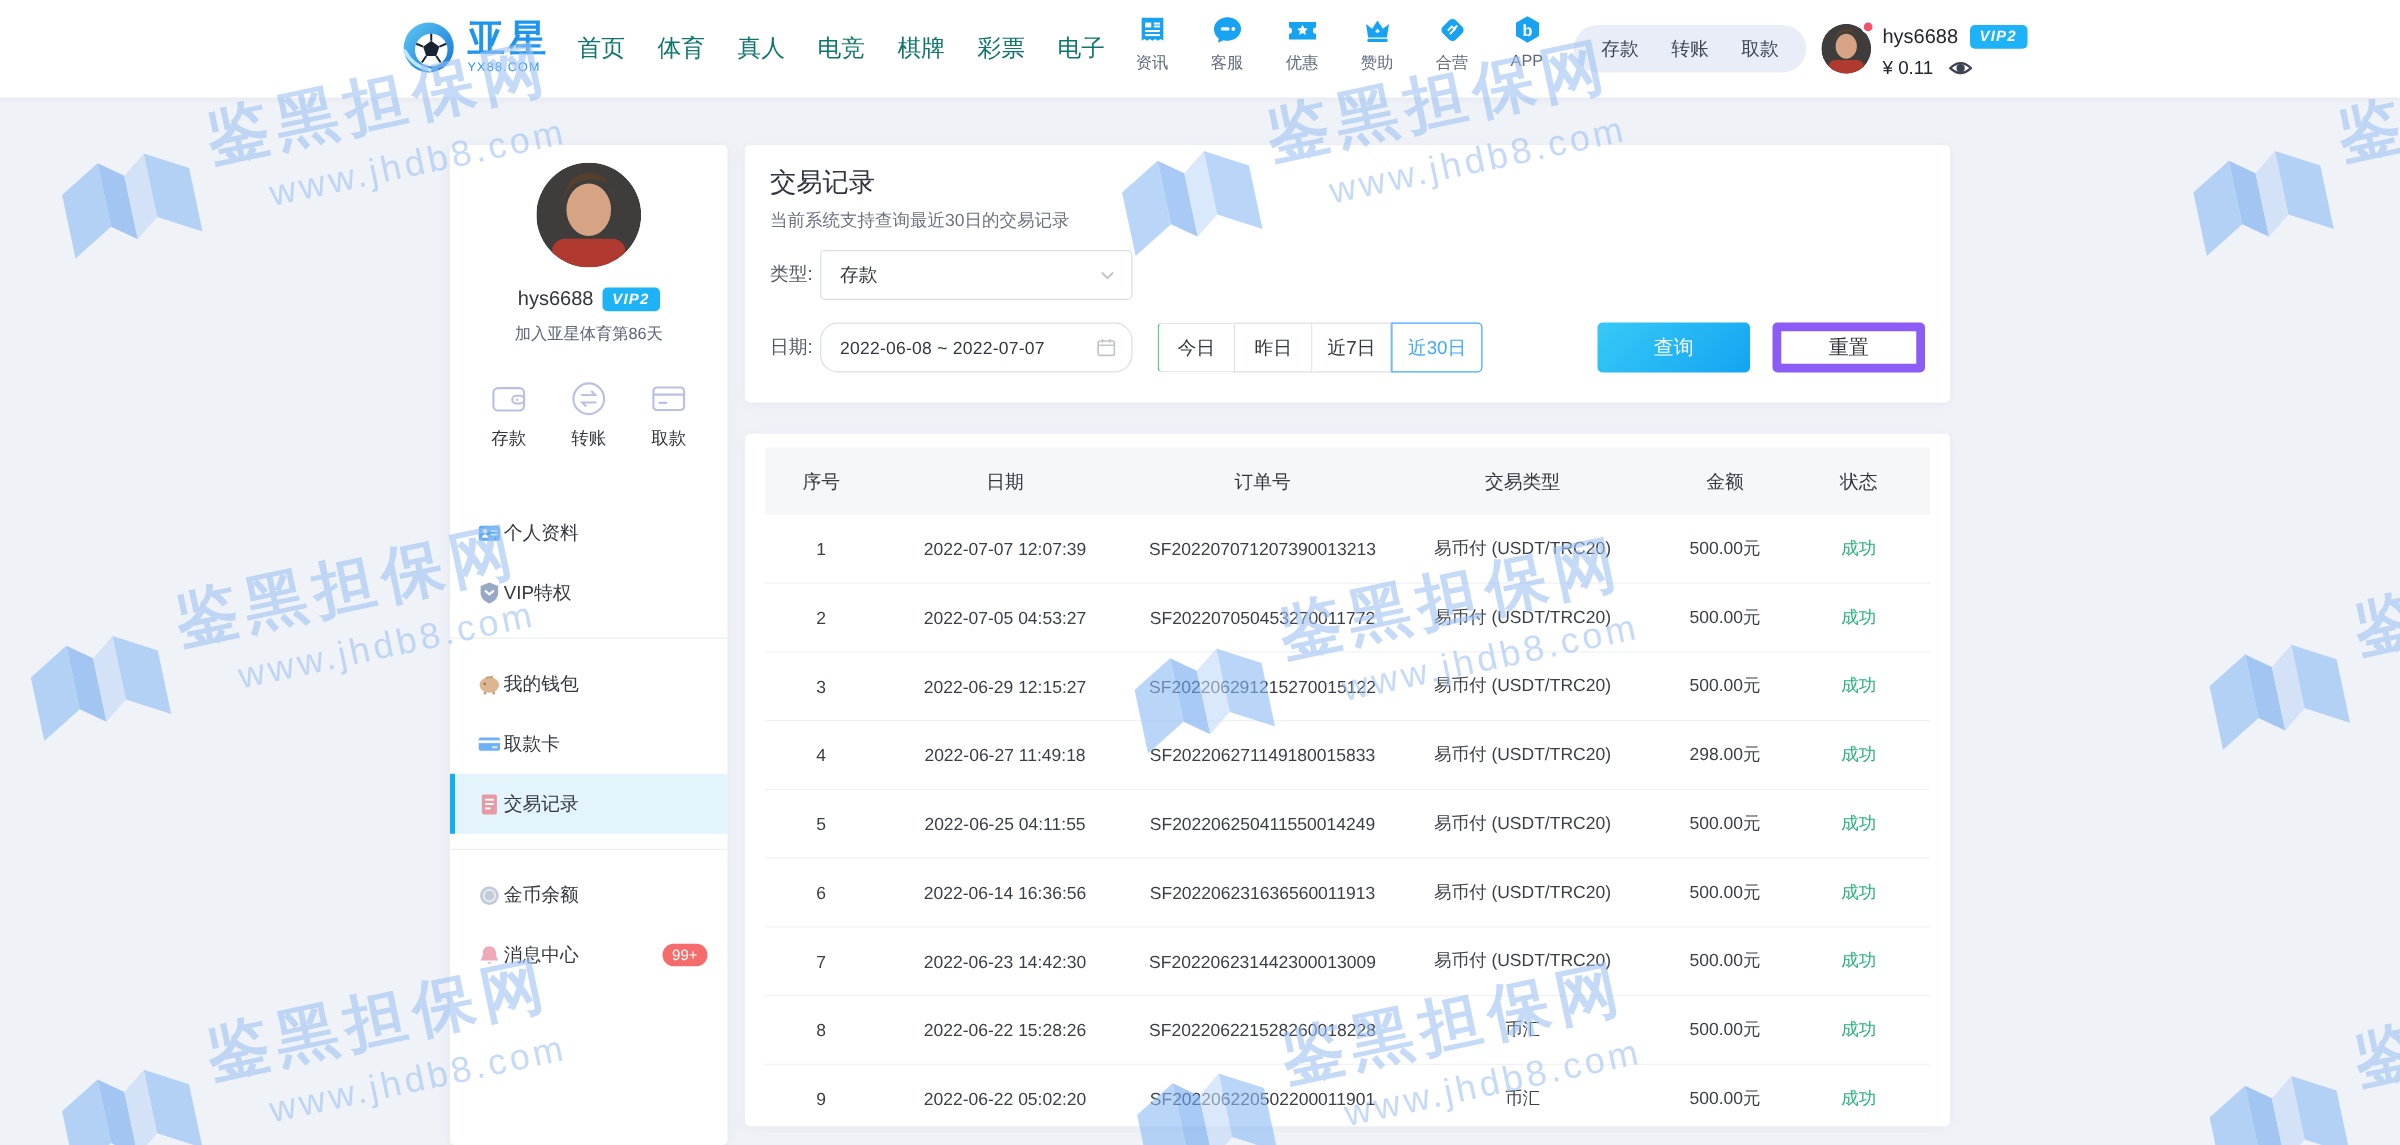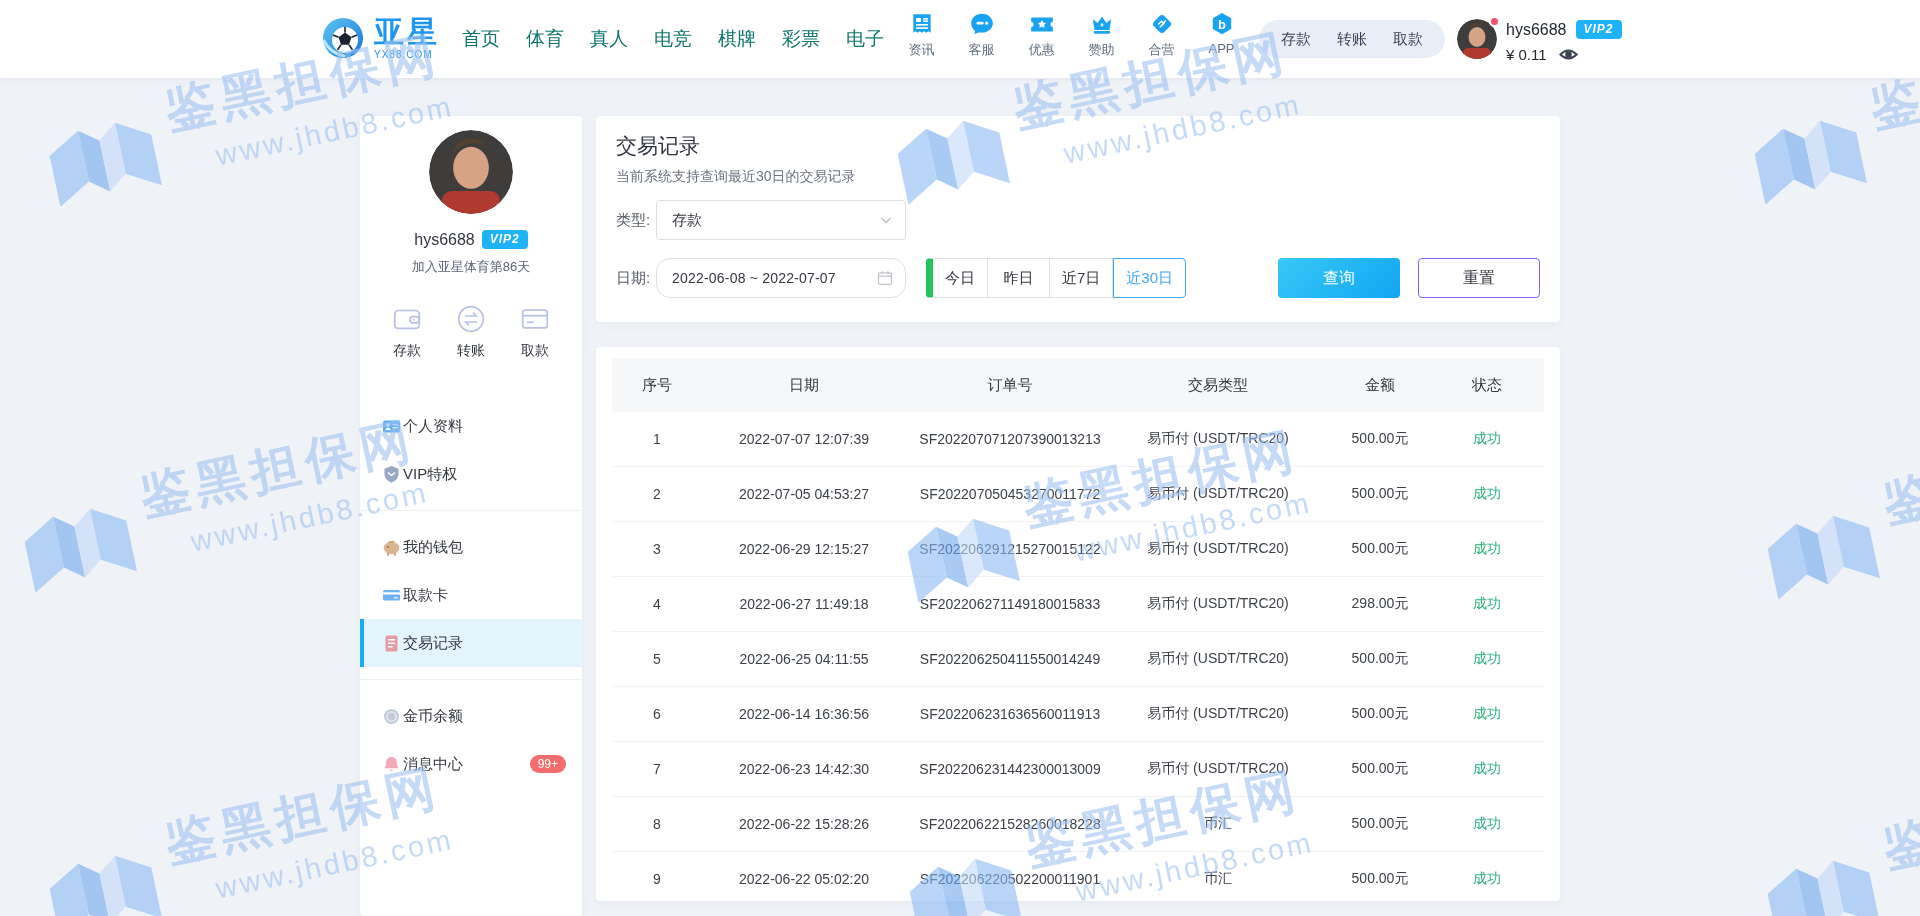--- a/index.html
+++ b/index.html
@@ -65,27 +65,27 @@
          display:flex; align-items:center; padding:0 12px 0 15px; cursor:pointer; }
   .sel { left:60px; top:84px; width:250px; }
   .sel .val { font-size:15px; color:#33373f; }
   .sel svg { margin-left:auto; width:14px; height:14px; }
   .date { left:60px; top:142px; width:250px;border-radius:14px; }
   .date .val { font-size:14px; color:#33373f; letter-spacing:.2px; }
   .date svg { margin-left:auto; width:16px; height:16px; }
   .seg { position:absolute; left:330px; top:142px; height:40px; display:flex; }
   .seg .sbtn { min-width:62px; padding:0 12px; border:1px solid #dcdfe6; border-left:none; background:#fff;
                font-size:15px; color:#33373f; display:flex; align-items:center; justify-content:center; cursor:pointer; }
-  .seg .sbtn:first-child { border-left:7px solid #22c55e; border-radius:4px 0 0 4px; }
+  .seg .sbtn:first-child { border-left:1px solid #22c55e; border-radius:4px 0 0 4px; }
   .seg .sbtn:last-child { border-radius:0 4px 4px 0; }
   .seg .sbtn.on { border:1px solid #41a9f5; color:#41a9f5; }
   .btn { position:absolute; top:142px; width:122px; height:40px; border-radius:4px; font-size:16px;
          display:flex; align-items:center; justify-content:center; cursor:pointer; }
   .btn-q { left:682px; background:linear-gradient(135deg,#38c9f7,#12a5f1); color:#fff; }
-  .btn-r { left:822px; background:#fff; border:1px solid #8b5cf6; color:#33373f; }
+  .btn-r { left:822px; background:#fff; border:7px solid #8b5cf6; color:#33373f; }
 
   
   .tcard { position:absolute; left:596px; top:347px; width:964px; height:554px; background:#fff;
            border-radius:4px; box-shadow:0 2px 10px rgba(140,150,170,.08); padding:0 16px; z-index:5; }
   .tgrid { display:grid; grid-template-columns:90px 204px 208px 208px 116px 98px; align-items:center; }
   .thead { margin-top:11px; height:54px; background:#f6f7f9; border-radius:2px; }
   .thead span { font-size:15px; color:#33373f; font-weight:500; text-align:center; }
   .trow { height:55px; border-bottom:1px solid #f1f2f5; }
   .trow span { font-size:14px; color:#3a3f47; text-align:center; white-space:nowrap; }
   .trow .ok { color:#27b07c; }

